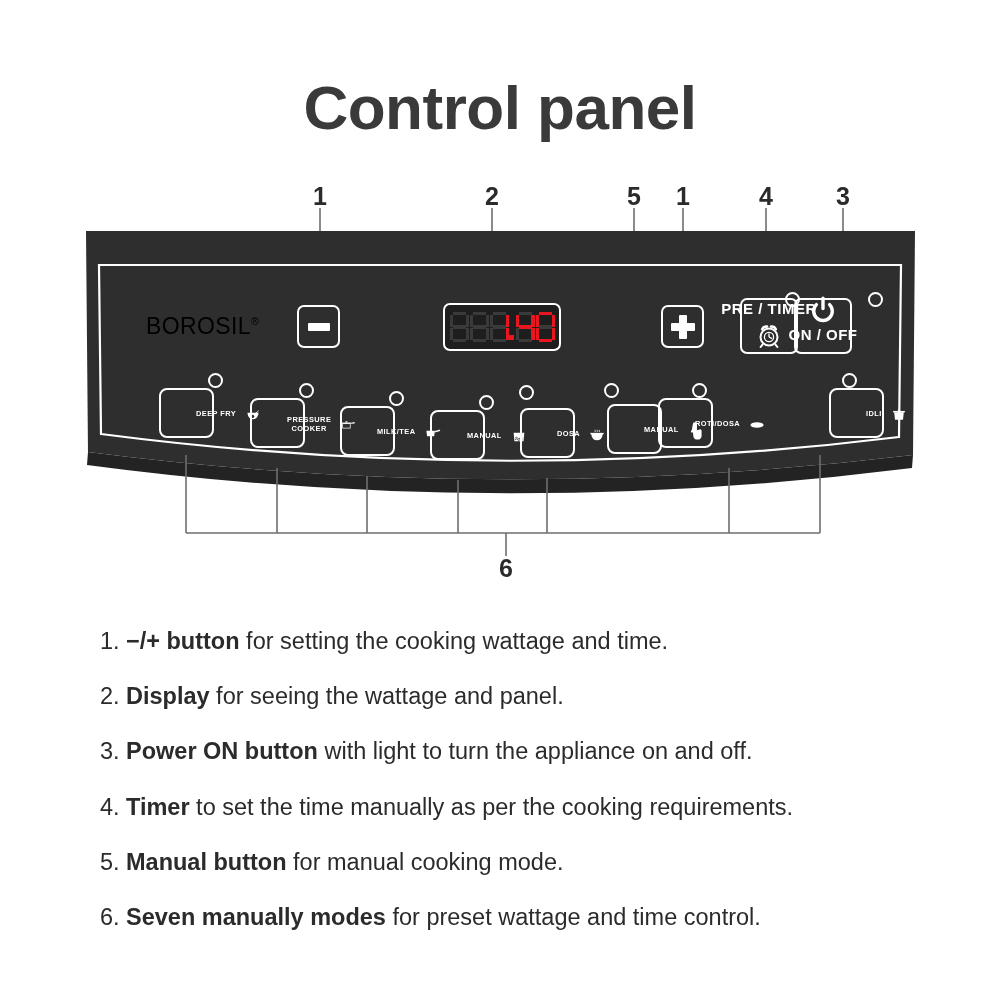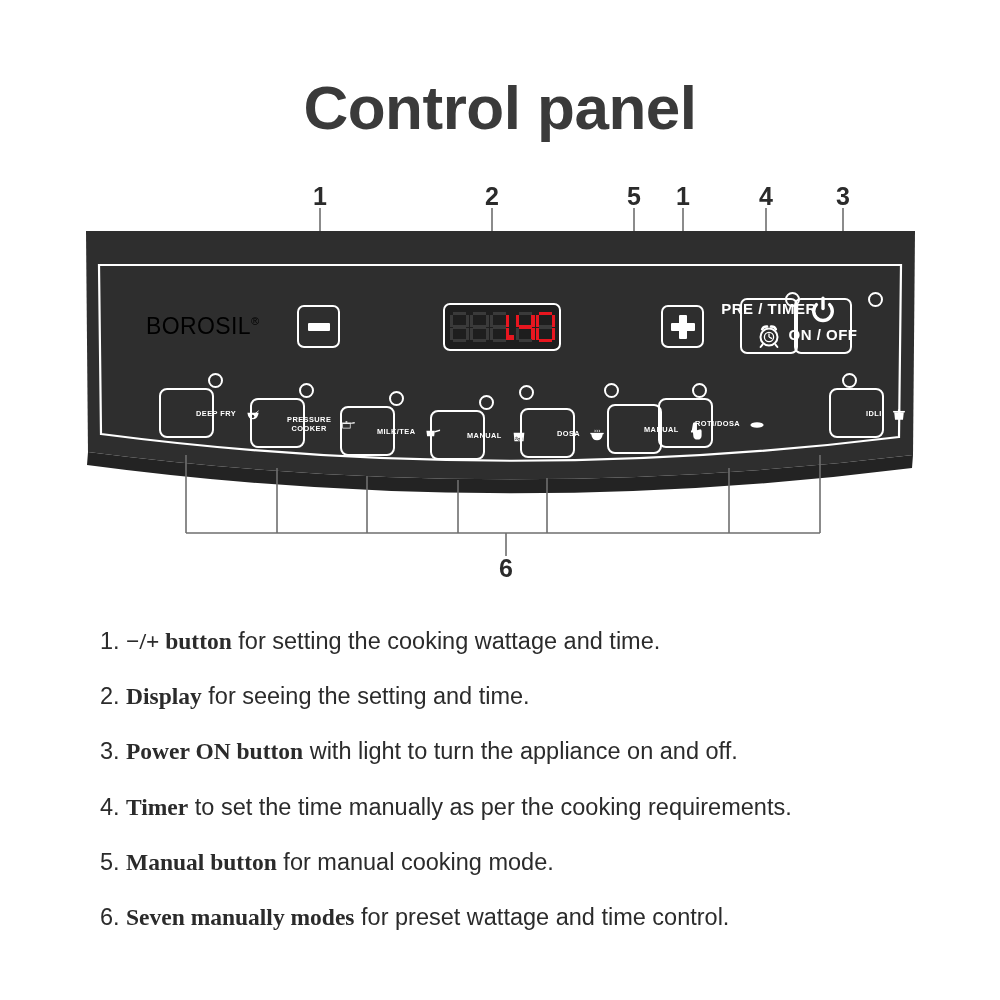--- a/index.html
+++ b/index.html
@@ -158,21 +158,21 @@
   }
   .instr-row {
     display:flex;
     align-items:baseline;
     font-size:23.5px;
     margin-bottom:27px;
     color:#2b2b2b;
     line-height:1.2;
   }
   .instr-idx { width:26px; flex:0 0 26px; }
-  .instr-bold { font-weight:bold;font-family:Liberation Serif, serif; }
+  .instr-bold { font-weight:bold; }
   .instr-rest { font-weight:normal; }
 </style>
 </head>
 <body>
 
 <div id="page-title">Control panel</div>
 
 <div id="diagram">
 
   <svg id="diagram-svg" width="1000" height="600" viewBox="0 0 1000 600">
@@ -413,21 +413,21 @@
 
 <div id="instructions">
 
   <div class="instr-row">
     <span class="instr-idx">1.</span>
     <span><span class="instr-bold">−/+ button</span><span class="instr-rest"> for setting the cooking wattage and time.</span></span>
   </div>
 
   <div class="instr-row">
     <span class="instr-idx">2.</span>
-    <span><span class="instr-bold">Display</span><span class="instr-rest"> for seeing the setting and time.</span></span>
+    <span><span class="instr-bold">Display</span><span class="instr-rest"> for seeing the wattage and panel.</span></span>
   </div>
 
   <div class="instr-row">
     <span class="instr-idx">3.</span>
     <span><span class="instr-bold">Power ON button</span><span class="instr-rest"> with light to turn the appliance on and off.</span></span>
   </div>
 
   <div class="instr-row">
     <span class="instr-idx">4.</span>
     <span><span class="instr-bold">Timer</span><span class="instr-rest"> to set the time manually as per the cooking requirements.</span></span>

